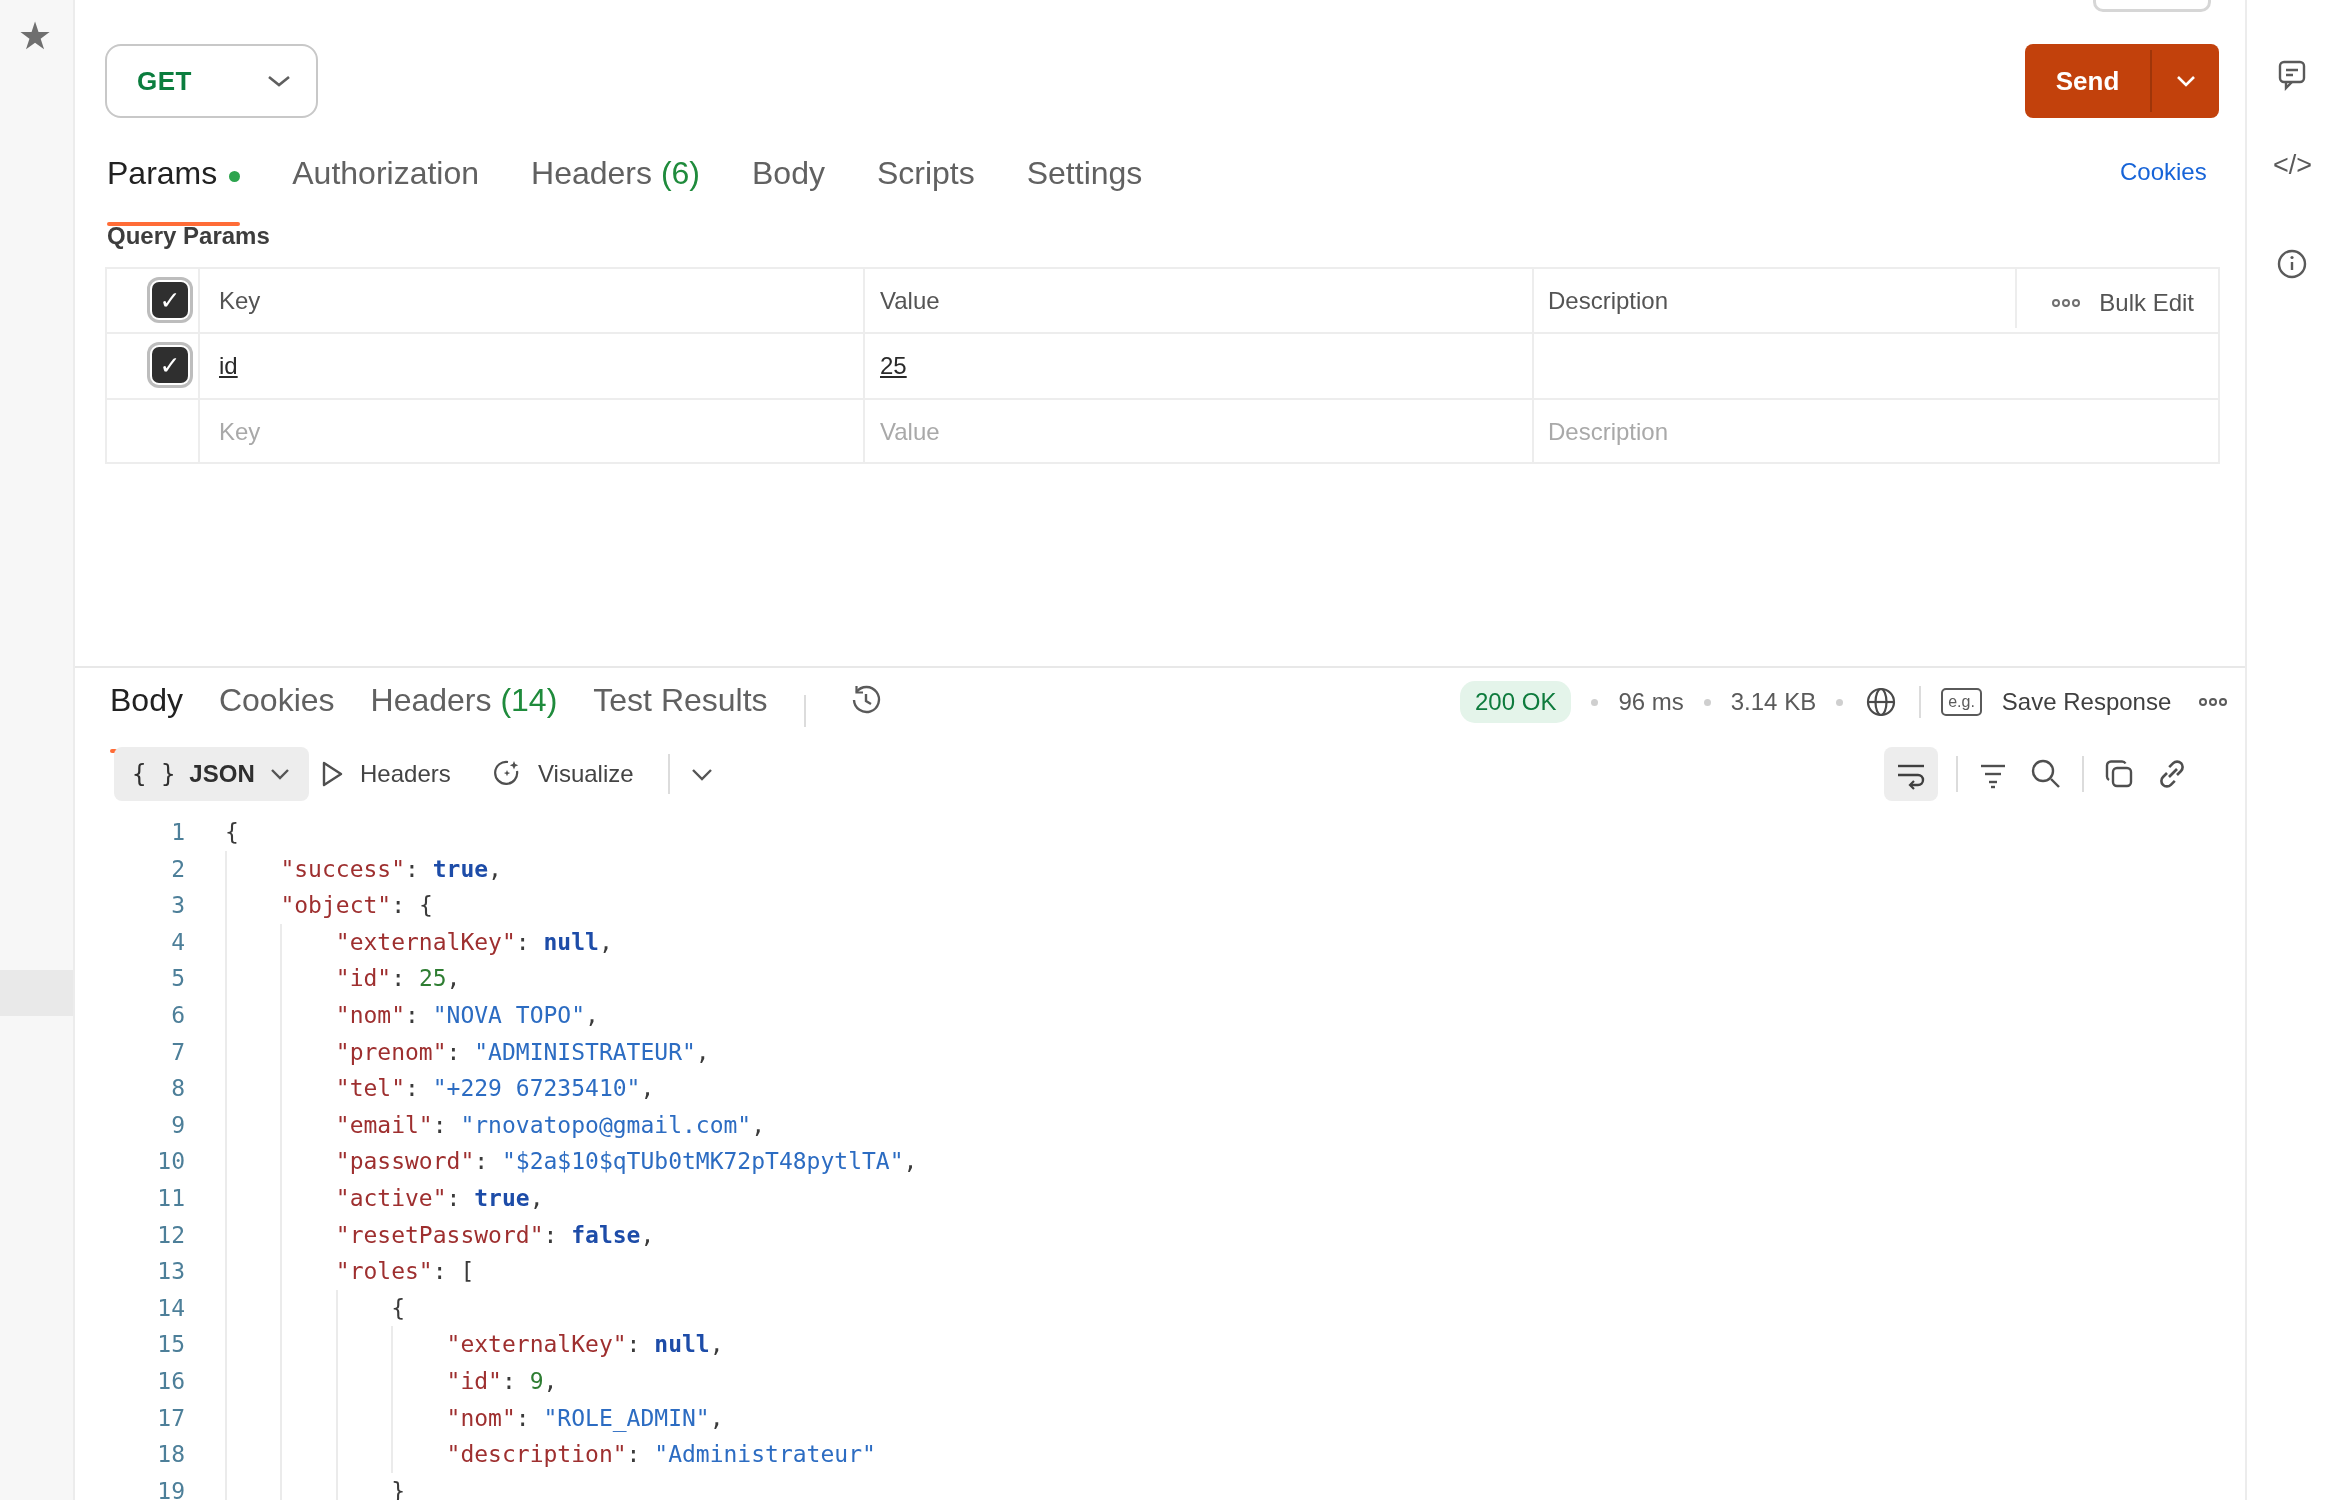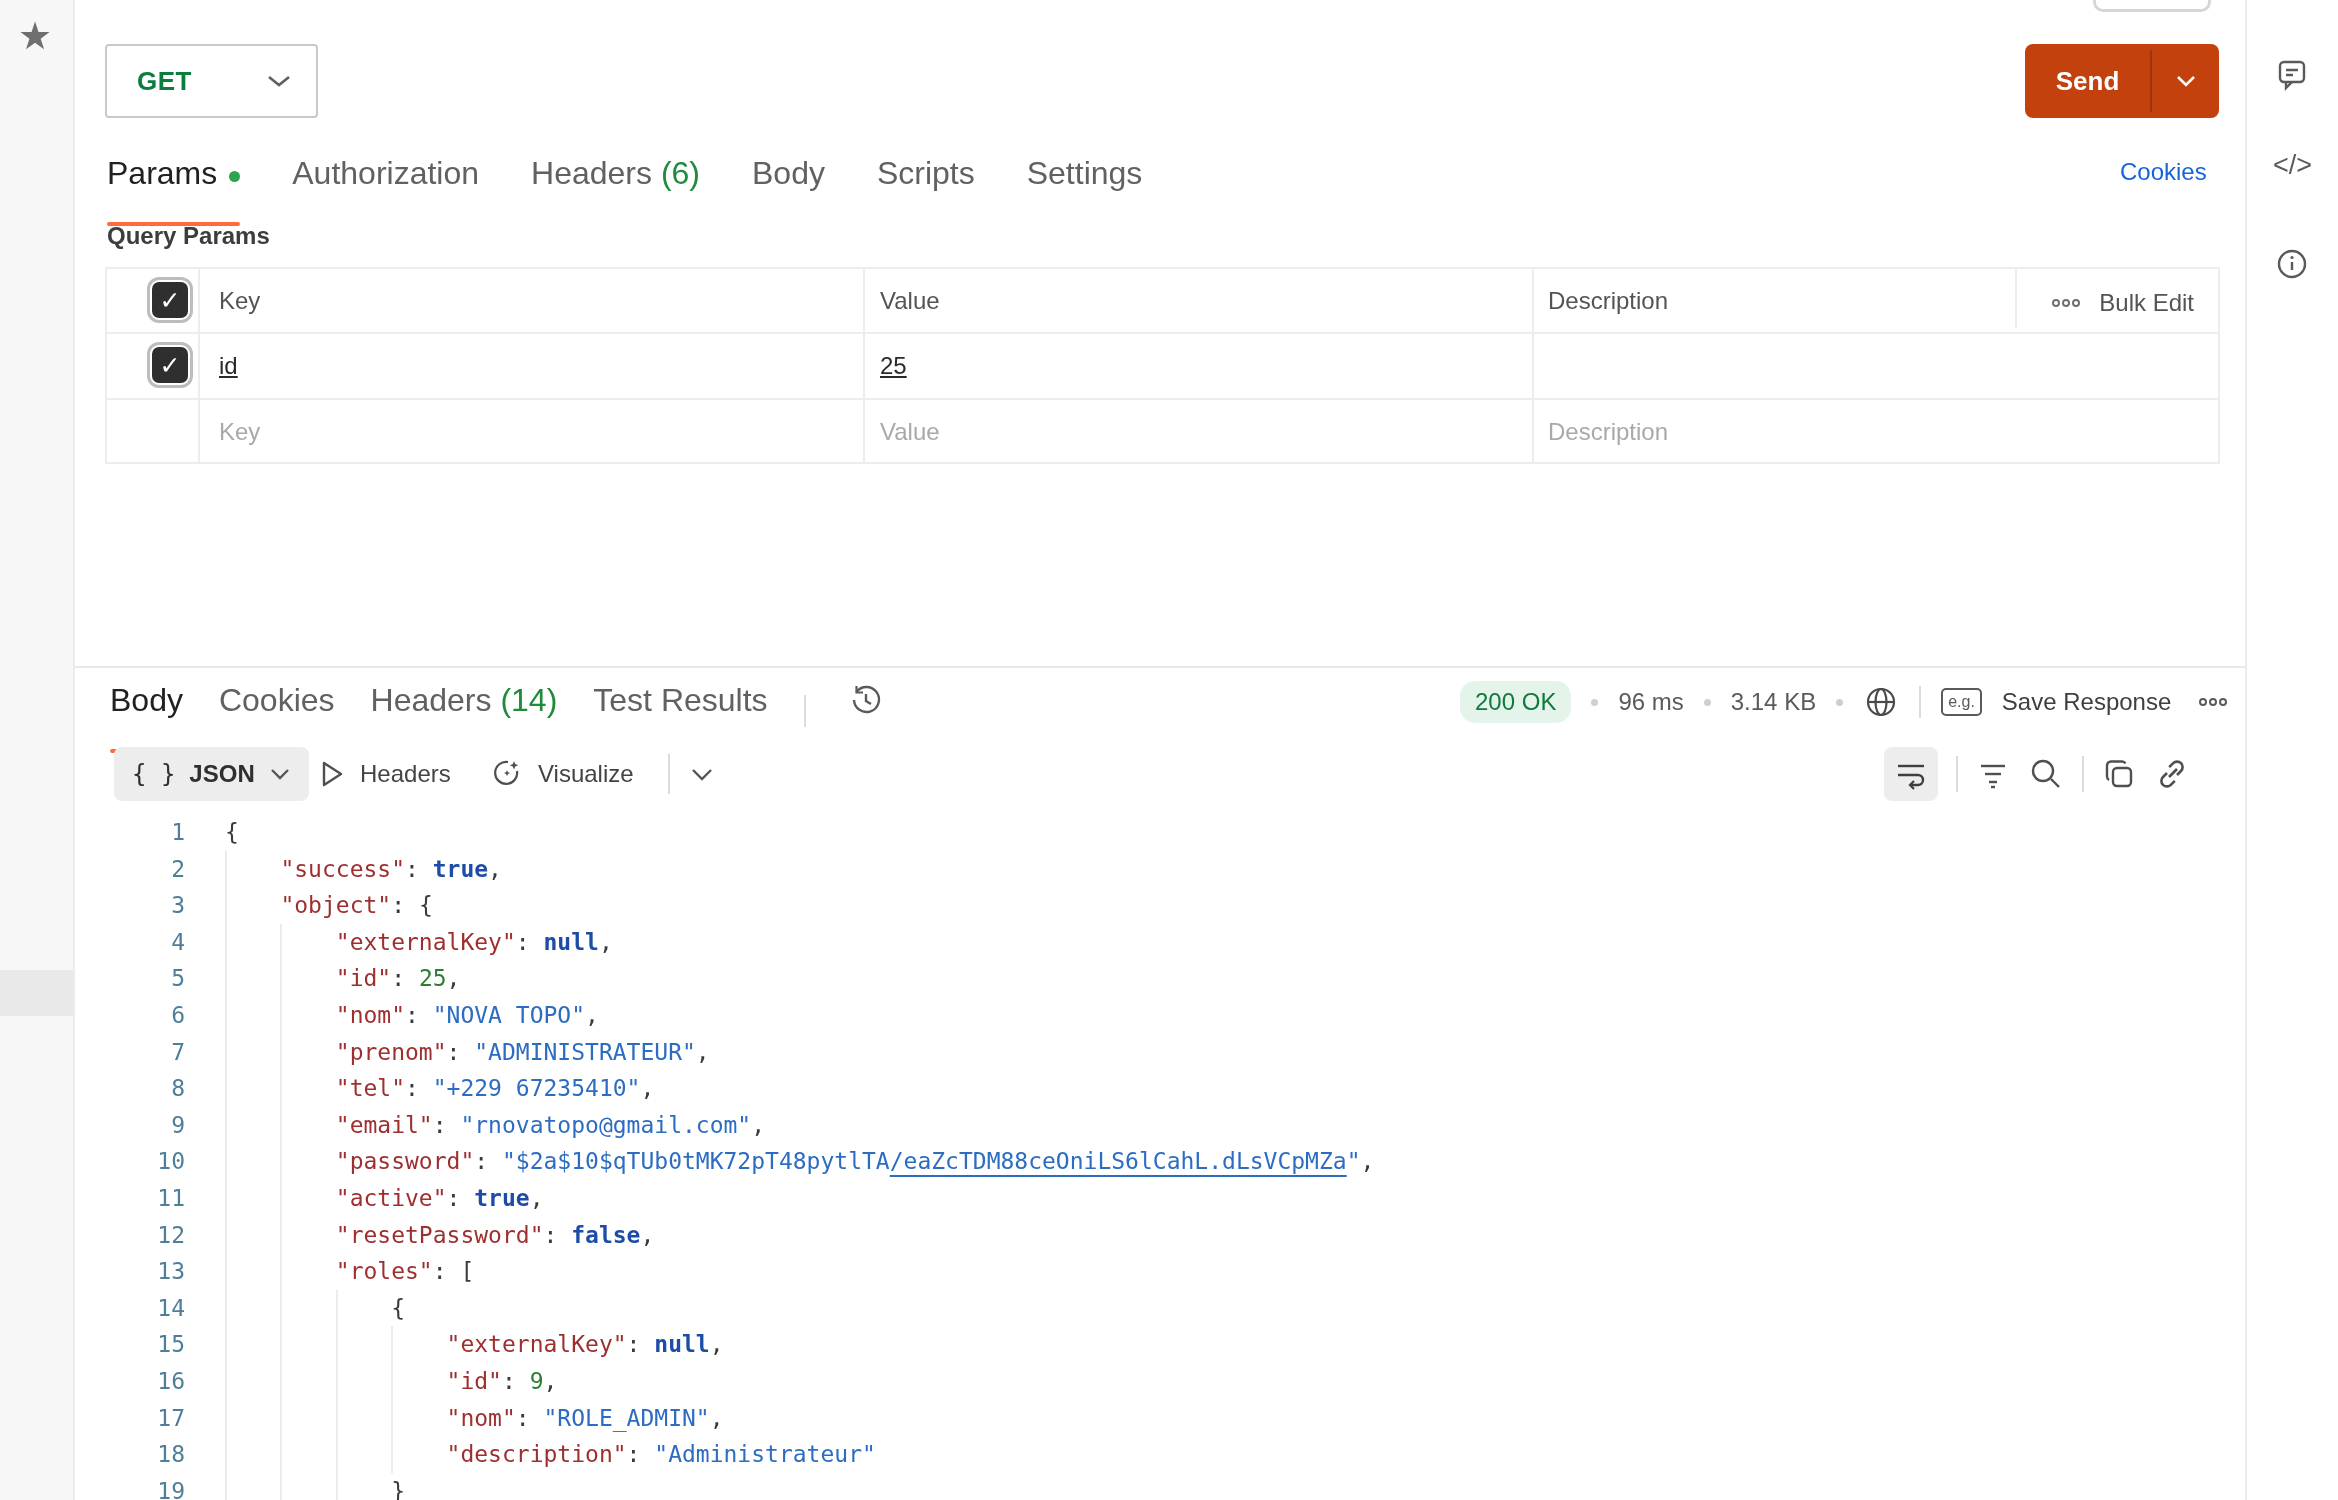--- a/index.html
+++ b/index.html
@@ -10,21 +10,21 @@
 
   
   #left-rail { left:0; top:0; width:75px; height:1500px; background:#f7f7f7; border-right:2px solid #ececec; }
   #star-icon { left:18px; top:14px; font-size:38px; color:#6f6f6f; }
   #rail-block { left:0; top:970px; width:73px; height:46px; background:#e9e9e9; }
   #right-rail { left:2245px; top:0; width:93px; height:1500px; background:#fff; border-left:2px solid #ececec; }
   .rail-ic { position:absolute; left:26px; width:40px; height:40px; color:#5a5a5a; }
   svg { display:block; }
 
   
-  #method-select { left:105px; top:44px; width:213px; height:74px; border:2px solid #c8c8c8; border-radius:4px;
+  #method-select { left:105px; top:44px; width:213px; height:74px; border:2px solid #c8c8c8; border-radius:16px;
     display:flex; align-items:center; justify-content:space-between; padding:0 24px 0 30px; background:#fff; }
   #method-label { color:#0b7d3e; font-weight:700; font-size:26px; letter-spacing:.5px; }
   #url-input { left:330px; top:42px; width:1680px; height:78px; border:5px solid #8fb1f1; border-radius:10px;
     background:#fff; display:flex; align-items:center; padding:0 24px; font-size:27px; color:#1e1e1e; white-space:pre; }
   #url-input .hl { background:#d9ecd1; border-radius:2px; }
   #send-button { left:2025px; top:44px; width:194px; height:74px; background:#c2410c; border-radius:8px; display:flex; }
   #send-main { width:125px; display:flex; align-items:center; justify-content:center; color:#fff; font-weight:700; font-size:26px; }
   #send-split { width:2px; background:rgba(0,0,0,.18); margin:6px 0; }
   #send-caret { flex:1; display:flex; align-items:center; justify-content:center; }
   #top-partial-button { left:2093px; top:-28px; width:118px; height:40px; border:3px solid #d6d6d6; border-radius:10px; background:#fff; }
@@ -292,21 +292,21 @@
     <div id="code-lines">
         <div class="cl"><span class="ln">1</span><span class="cc"><span class="tok-pun">{</span></span></div>
         <div class="cl"><span class="ln">2</span><span class="cc"><span class="g"></span><span class="tok-key">"success"</span><span class="tok-pun">: </span><span class="tok-kw">true</span><span class="tok-pun">,</span></span></div>
         <div class="cl"><span class="ln">3</span><span class="cc"><span class="g"></span><span class="tok-key">"object"</span><span class="tok-pun">: </span><span class="tok-pun">{</span></span></div>
         <div class="cl"><span class="ln">4</span><span class="cc"><span class="g"></span><span class="g"></span><span class="tok-key">"externalKey"</span><span class="tok-pun">: </span><span class="tok-kw">null</span><span class="tok-pun">,</span></span></div>
         <div class="cl"><span class="ln">5</span><span class="cc"><span class="g"></span><span class="g"></span><span class="tok-key">"id"</span><span class="tok-pun">: </span><span class="tok-num">25</span><span class="tok-pun">,</span></span></div>
         <div class="cl"><span class="ln">6</span><span class="cc"><span class="g"></span><span class="g"></span><span class="tok-key">"nom"</span><span class="tok-pun">: </span><span class="tok-str">"NOVA TOPO"</span><span class="tok-pun">,</span></span></div>
         <div class="cl"><span class="ln">7</span><span class="cc"><span class="g"></span><span class="g"></span><span class="tok-key">"prenom"</span><span class="tok-pun">: </span><span class="tok-str">"ADMINISTRATEUR"</span><span class="tok-pun">,</span></span></div>
         <div class="cl"><span class="ln">8</span><span class="cc"><span class="g"></span><span class="g"></span><span class="tok-key">"tel"</span><span class="tok-pun">: </span><span class="tok-str">"+229 67235410"</span><span class="tok-pun">,</span></span></div>
         <div class="cl"><span class="ln">9</span><span class="cc"><span class="g"></span><span class="g"></span><span class="tok-key">"email"</span><span class="tok-pun">: </span><span class="tok-str">"rnovatopo@gmail.com"</span><span class="tok-pun">,</span></span></div>
-        <div class="cl"><span class="ln">10</span><span class="cc"><span class="g"></span><span class="g"></span><span class="tok-key">"password"</span><span class="tok-pun">: </span><span class="tok-str">"$2a$10$qTUb0tMK72pT48pytlTA</span><span class="tok-lnk">/eaZcTDM88ceOniLS6lCahL.dLsVCpMZa</span><span class="tok-str">"</span><span class="tok-pun">,</span></span></div>
+        <div class="cl"><span class="ln">10</span><span class="cc"><span class="g"></span><span class="g"></span><span class="tok-key">"password"</span><span class="tok-pun">: </span><span class="tok-str">"$2a$10$qTUb0tMK72pT48pytlTA</span><span class="tok-str">"</span><span class="tok-pun">,</span></span></div>
         <div class="cl"><span class="ln">11</span><span class="cc"><span class="g"></span><span class="g"></span><span class="tok-key">"active"</span><span class="tok-pun">: </span><span class="tok-kw">true</span><span class="tok-pun">,</span></span></div>
         <div class="cl"><span class="ln">12</span><span class="cc"><span class="g"></span><span class="g"></span><span class="tok-key">"resetPassword"</span><span class="tok-pun">: </span><span class="tok-kw">false</span><span class="tok-pun">,</span></span></div>
         <div class="cl"><span class="ln">13</span><span class="cc"><span class="g"></span><span class="g"></span><span class="tok-key">"roles"</span><span class="tok-pun">: </span><span class="tok-pun">[</span></span></div>
         <div class="cl"><span class="ln">14</span><span class="cc"><span class="g"></span><span class="g"></span><span class="g"></span><span class="tok-pun">{</span></span></div>
         <div class="cl"><span class="ln">15</span><span class="cc"><span class="g"></span><span class="g"></span><span class="g"></span><span class="g"></span><span class="tok-key">"externalKey"</span><span class="tok-pun">: </span><span class="tok-kw">null</span><span class="tok-pun">,</span></span></div>
         <div class="cl"><span class="ln">16</span><span class="cc"><span class="g"></span><span class="g"></span><span class="g"></span><span class="g"></span><span class="tok-key">"id"</span><span class="tok-pun">: </span><span class="tok-num">9</span><span class="tok-pun">,</span></span></div>
         <div class="cl"><span class="ln">17</span><span class="cc"><span class="g"></span><span class="g"></span><span class="g"></span><span class="g"></span><span class="tok-key">"nom"</span><span class="tok-pun">: </span><span class="tok-str">"ROLE_ADMIN"</span><span class="tok-pun">,</span></span></div>
         <div class="cl"><span class="ln">18</span><span class="cc"><span class="g"></span><span class="g"></span><span class="g"></span><span class="g"></span><span class="tok-key">"description"</span><span class="tok-pun">: </span><span class="tok-str">"Administrateur"</span></span></div>
         <div class="cl"><span class="ln">19</span><span class="cc"><span class="g"></span><span class="g"></span><span class="g"></span><span class="tok-pun">}</span></span></div>
       </div>

